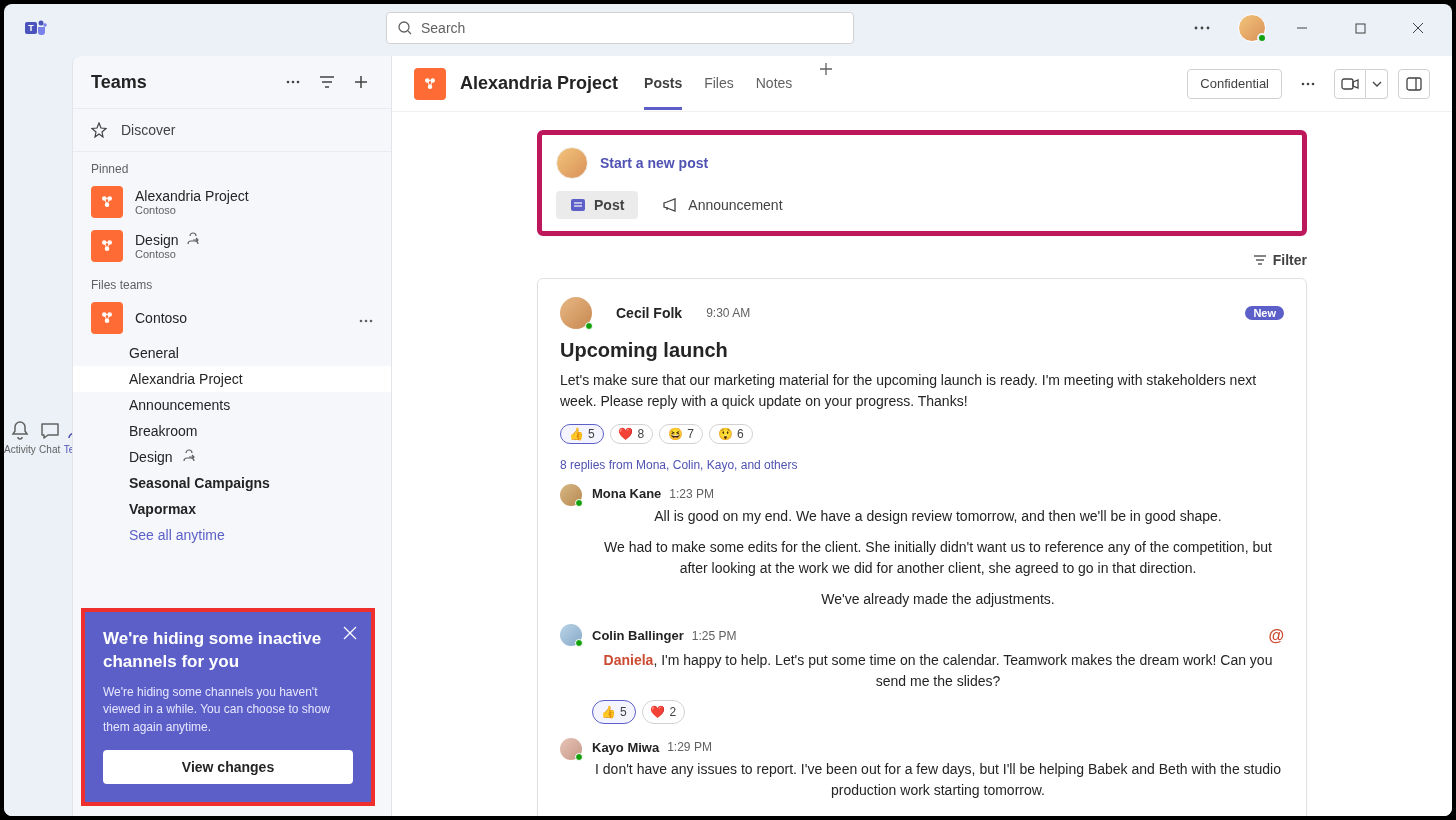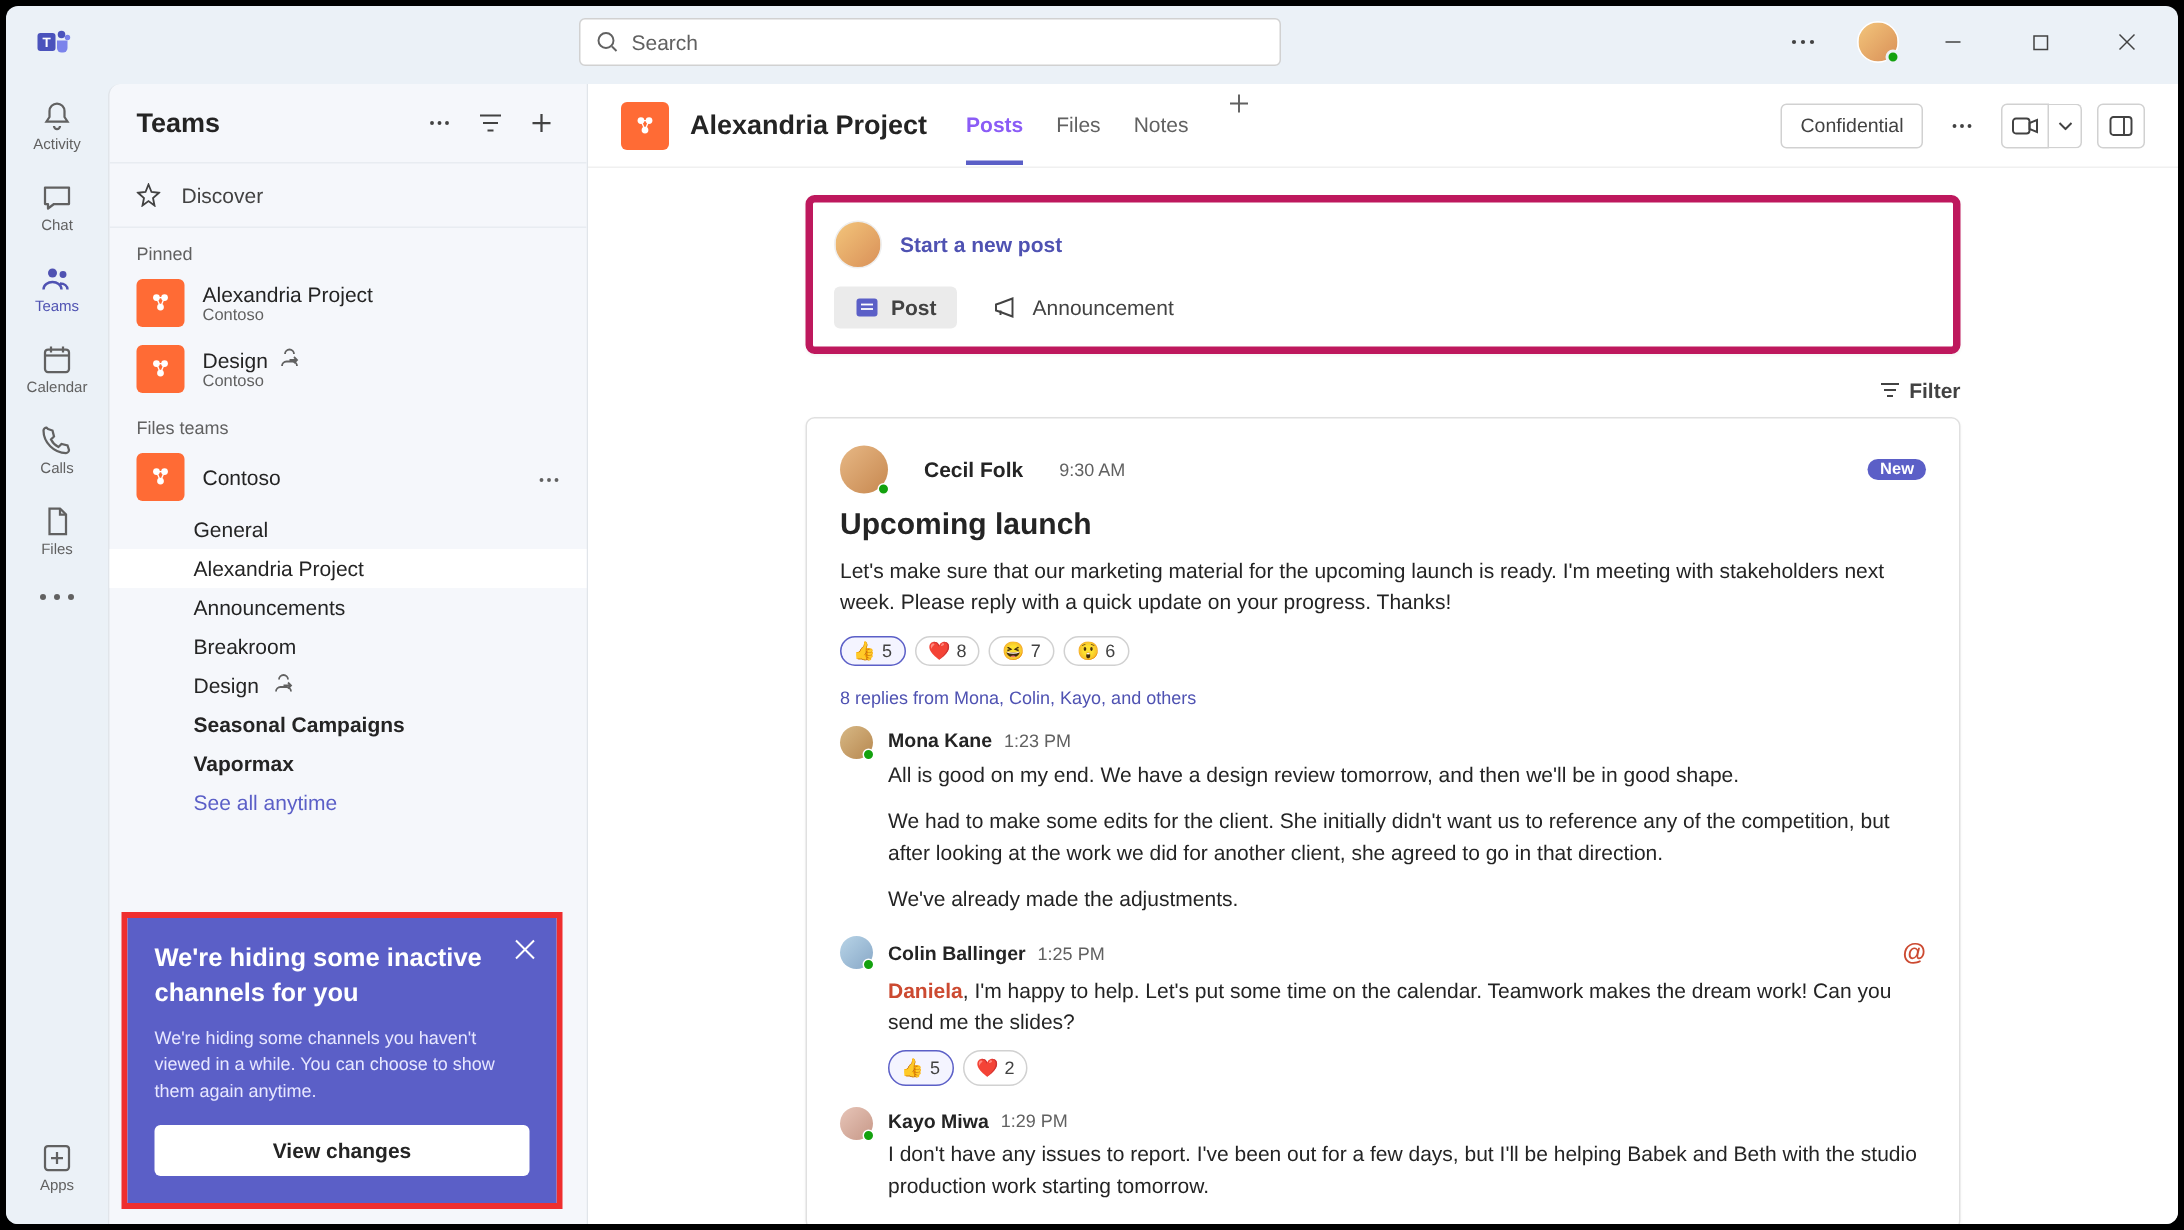--- a/index.html
+++ b/index.html
@@ -13,21 +13,21 @@
   .titlebar .search { width: 468px; height: 32px; background: #fff; border: 1px solid #d1d1d1; border-radius: 4px; display: flex; align-items: center; padding: 0 10px; gap: 8px; color: #616161; font-size: 14px; }
   .titlebar .right { display: flex; align-items: center; gap: 14px; padding-right: 4px; }
   .winbtn { width: 44px; height: 30px; display: flex; align-items: center; justify-content: center; color: #424242; }
   .avatar-sm { width: 28px; height: 28px; border-radius: 50%; background: linear-gradient(135deg,#f3c57b,#d99058); position: relative; border:1px solid #fff; }
   .presence { position: absolute; right: -2px; bottom: -2px; width: 10px; height: 10px; border-radius: 50%; background: #13a10e; border: 2px solid #ebf1f7; }
   
   
   .main { flex: 1; display: flex; min-height: 0; }
   
   
-  .rail { width: 68px; background: #ebf1f7; display: flex; flex-direction: column; align-items: center; padding-top: 6px; gap: 2px; }
+  .rail { width: 68px; background: #ebf1f7; display: flex; flex-direction: row; align-items: center; padding-top: 6px; gap: 2px; }
   .rail-item { width: 68px; height: 52px; display: flex; flex-direction: column; align-items: center; justify-content: center; gap: 1px; font-size: 10px; color: #616161; cursor: pointer; }
   .rail-item.active { color: #4f52b2; }
   .rail-item svg { width: 24px; height: 24px; }
   .rail-spacer { flex: 1; }
   
   
   .left-panel { width: 320px; background: #f5f7fb; border-left: 1px solid #e1e5ea; border-right: 1px solid #e1e5ea; display: flex; flex-direction: column; border-top-left-radius: 8px; margin-top:4px; position: relative; }
   .lp-header { height: 52px; display: flex; align-items: center; padding: 0 18px; gap: 10px; }
   .lp-header h2 { font-size: 18px; font-weight: 700; color: #242424; flex: 1; }
   .lp-header .hbtn { width: 24px; height: 24px; display: flex; align-items: center; justify-content: center; color: #424242; }
@@ -54,21 +54,21 @@
   .callout .close { position: absolute; top: 14px; right: 14px; color: #fff; }
   .callout button { width: 100%; background: #fff; border: none; border-radius: 4px; height: 34px; font-size: 14px; font-weight: 600; color: #242424; cursor: pointer; }
   
   
   .content { flex: 1; background: #fff; display: flex; flex-direction: column; min-width:0; border-top-left-radius:0; margin-top:4px; }
   .chan-header { height: 56px; display: flex; align-items: center; padding: 0 22px; gap: 14px; border-bottom: 1px solid #f0f0f0; }
   .chan-header .ch-icon { width: 32px; height: 32px; border-radius: 4px; background: #ff6b35; display:flex; align-items:center; justify-content:center; }
   .chan-header h1 { font-size: 18px; font-weight: 700; color: #242424; }
   .tabs { display: flex; gap: 22px; margin-left: 12px; }
   .tab { font-size: 14px; color: #616161; padding: 18px 0 16px; border-bottom: 3px solid transparent; cursor: pointer; }
-  .tab.active { color: #8b5cf6; font-weight: 600; border-bottom-color: #5b5fc7; }
+  .tab.active { color: #404040; font-weight: 600; border-bottom-color: #5b5fc7; }
   .add-tab { width: 24px; height: 24px; display: flex; align-items: center; justify-content: center; color: #616161; }
   .ch-right { margin-left: auto; display: flex; align-items: center; gap: 10px; }
   .pill-btn { height: 30px; padding: 0 12px; border: 1px solid #d1d1d1; border-radius: 4px; background: #fff; font-size: 13px; color: #424242; display:flex; align-items:center; }
   .icon-btn { width: 32px; height: 30px; border: 1px solid #d1d1d1; border-radius: 4px; background: #fff; display: flex; align-items: center; justify-content: center; color:#424242; }
   .btn-group { display: flex; }
   .btn-group .icon-btn:first-child { border-top-right-radius: 0; border-bottom-right-radius: 0; }
   .btn-group .icon-btn:last-child { border-top-left-radius: 0; border-bottom-left-radius: 0; border-left: none; }
   
   .scroll { flex: 1; overflow-y: auto; padding: 18px 0 18px; }
   .center-col { max-width: 770px; margin: 0 auto; }
@@ -91,21 +91,21 @@
   .author { font-weight: 600; font-size: 14px; color: #242424; }
   .ts { font-size: 12px; color: #616161; }
   .new-badge { margin-left: auto; background: #5b5fc7; color: #fff; font-size: 11px; padding: 1px 8px; border-radius: 10px; font-weight:600; }
   .post h2 { font-size: 20px; font-weight: 700; margin-bottom: 8px; color: #242424; }
   .post-body { font-size: 14px; color: #242424; line-height: 1.5; margin-bottom: 12px; }
   .reactions { display: flex; gap: 6px; margin-bottom: 14px; }
   .react { display: flex; align-items: center; gap: 4px; border: 1px solid #d1d1d1; border-radius: 12px; padding: 2px 8px; font-size: 12px; color: #424242; }
   .react.mine { border-color: #5b5fc7; background: #f4f4ff; }
   .replies-link { font-size: 12px; color: #4f52b2; margin-bottom: 12px; cursor:pointer; }
   .reply { display: flex; gap: 10px; margin-bottom: 14px; }
-  .reply-body { flex: 1; font-size: 14px; color: #242424; line-height: 1.5; }
+  .reply-body { flex: 1; font-size: 14px; color: #242424; line-height: 1.5; text-align: center; }
   .reply-head { display: flex; align-items: center; gap: 8px; margin-bottom: 2px; }
   .reply-head .author { font-size: 13px; }
   .reply-head .ts { font-size: 12px; }
   .mention-at { margin-left:auto; color:#cc4a31; font-weight:700; font-size:16px; }
   .mention-name { color: #cc4a31; font-weight: 600; }
   .reply .reactions { margin-top: 8px; margin-bottom: 0; }
 </style>
 </head>
 <body>
 

